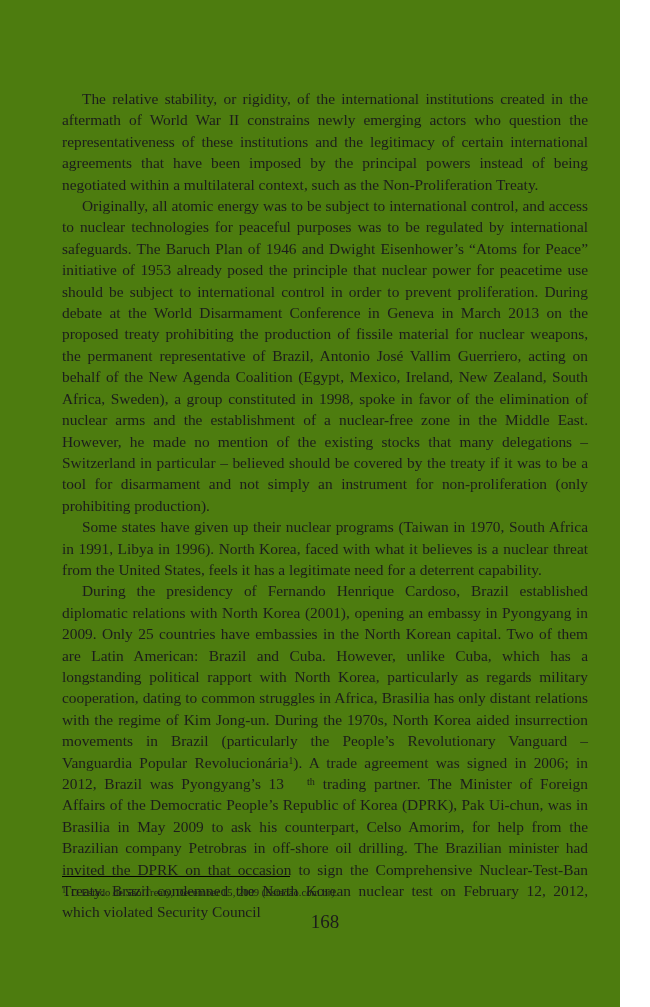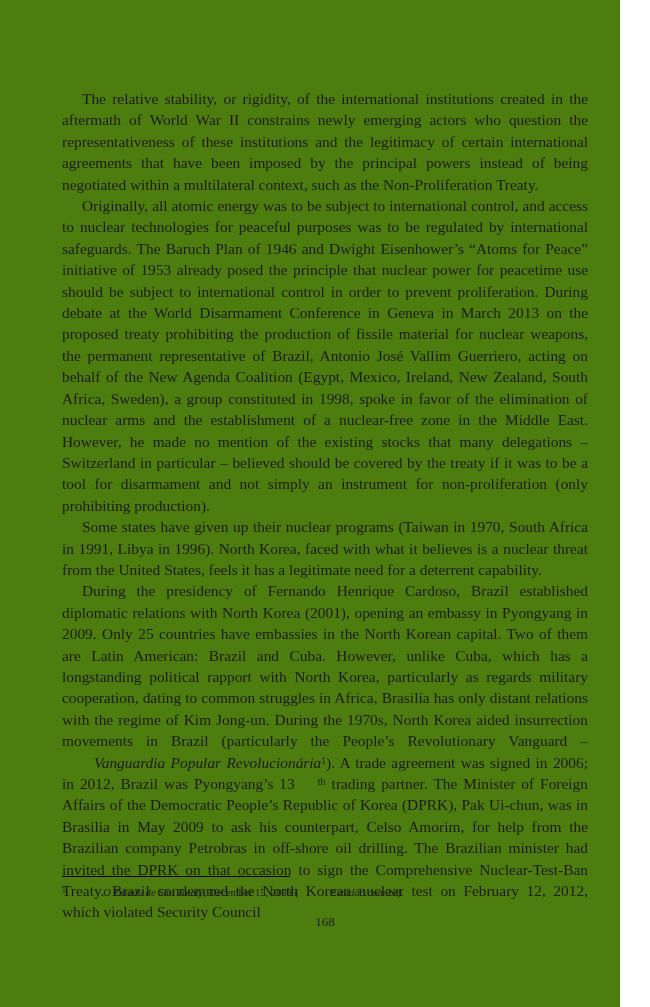--- a/index.html
+++ b/index.html
@@ -28,22 +28,20 @@
     text-align: justify;
     font-size: 15.4px;
     line-height: 21.4px;
     color: #1c1c1c;
     -webkit-font-smoothing: antialiased;
   }
   p.para + p.para {
     margin-top: 0;
   }
   .ital {
-    font-style: italic;
-    margin-left: 32px;
   }
   sup.fn-ref {
     font-size: 0.62em;
     vertical-align: 0.42em;
     line-height: 0;
   }
   sup.ord {
     font-size: 0.66em;
     vertical-align: 0.40em;
     line-height: 0;
@@ -72,21 +70,21 @@
     font-size: 0.74em;
     vertical-align: 0.40em;
     line-height: 0;
   }
   .page-number {
     position: absolute;
     left: 0;
     top: 913px;
     width: 650px;
     text-align: center;
-    font-size: 13px;
+    font-size: 19px;
     line-height: 18px;
     color: #1c1c1c;
   }
 </style>
 </head>
 <body>
 
 <div class="page">
 
   <div class="body-block">

